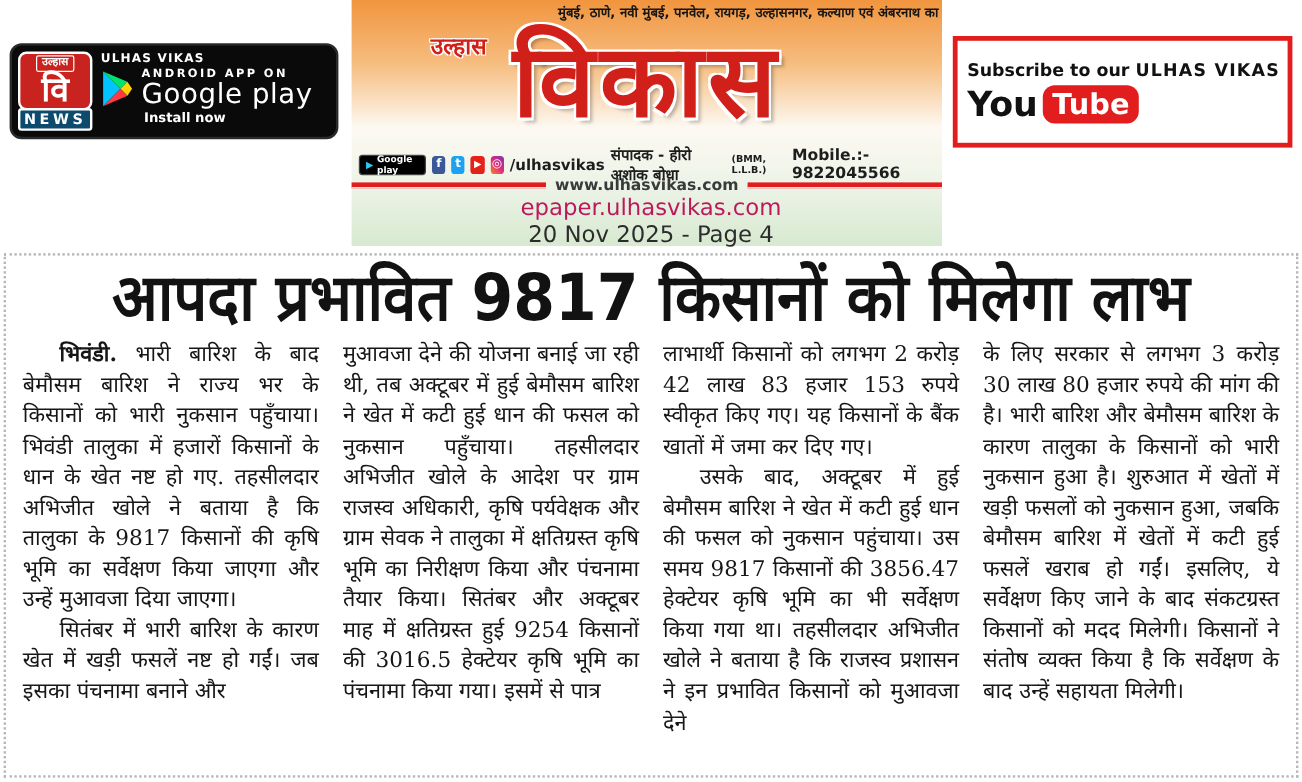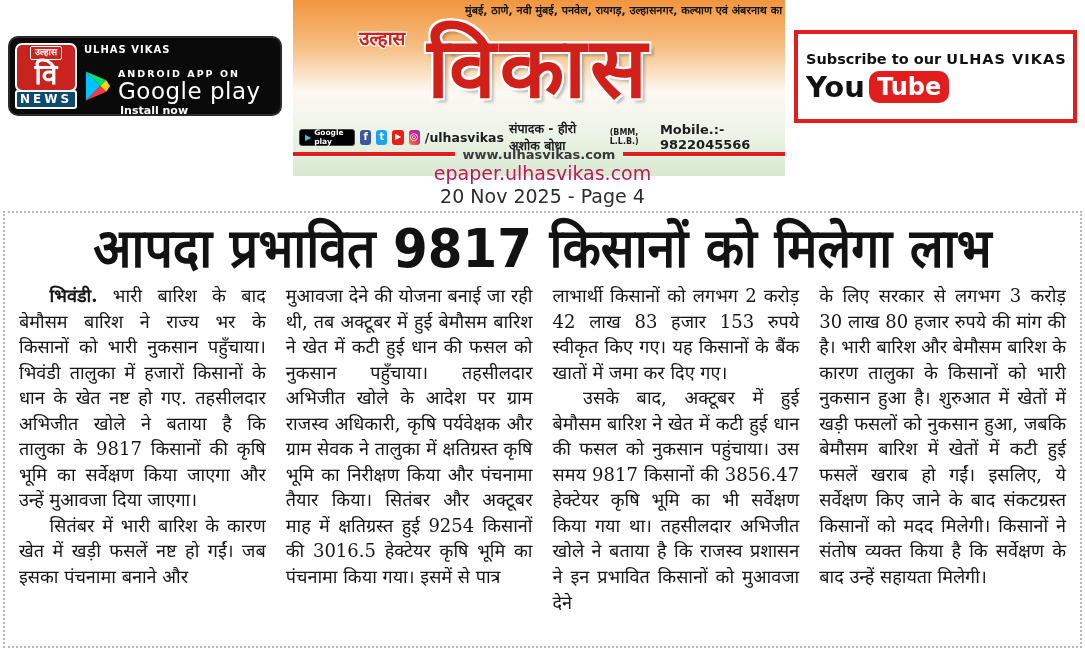--- a/index.html
+++ b/index.html
@@ -36,30 +36,30 @@
   }
   .news-logo .logo-glyph { font-size: 28px; font-weight: bold; line-height: 1.05; }
   .news-logo .logo-news {
     background: #0c4a6e; color: #fff; text-align: center;
     font-weight: bold; font-size: 12px; letter-spacing: 3px;
     border: 2px solid #fff; border-radius: 3px; margin-top: -2px;
     line-height: 1.25;
   }
   .left-banner .app-side { flex: 1; color: #fff; display: flex; flex-direction: column; padding-top: 1px; }
   .app-brand { font-size: 10px; font-weight: bold; letter-spacing: 1px; }
-  .app-row { display: flex; align-items: center; gap: 7px; margin-top: 13px; }
+  .app-row { display: flex; align-items: center; gap: 7px; margin-top: 1px; }
   .gp-triangle { width: 27px; height: 30px; flex: 0 0 auto; }
   .app-col .android-line { font-size: 9.5px; font-weight: bold; letter-spacing: 2px; }
   .app-col .store-name { font-size: 23px; font-weight: normal; letter-spacing: 0.5px; line-height: 1.05; }
   .install-line { font-size: 11px; font-weight: bold; margin-left: 36px; margin-top: 1px; }
 
   
   .masthead {
     position: absolute; left: 293px; top: 0;
-    width: 492px; height: 176px;
+    width: 492px; height: 205px;
     background: linear-gradient(180deg,#f1953e 0%,#f6bd80 26%,#fdf9f2 52%,#ecf3e7 76%,#d7e9d0 100%);
   }
   .coverage-line {
     position: absolute; top: 2px; left: 0; right: 3px;
     text-align: right; font-size: 11px; font-weight: bold; color: #161616;
     white-space: nowrap;
   }
   .tagline {
     position: absolute; top: 15px; right: 10px;
     font-size: 22px; font-weight: bold; color: #141414;

